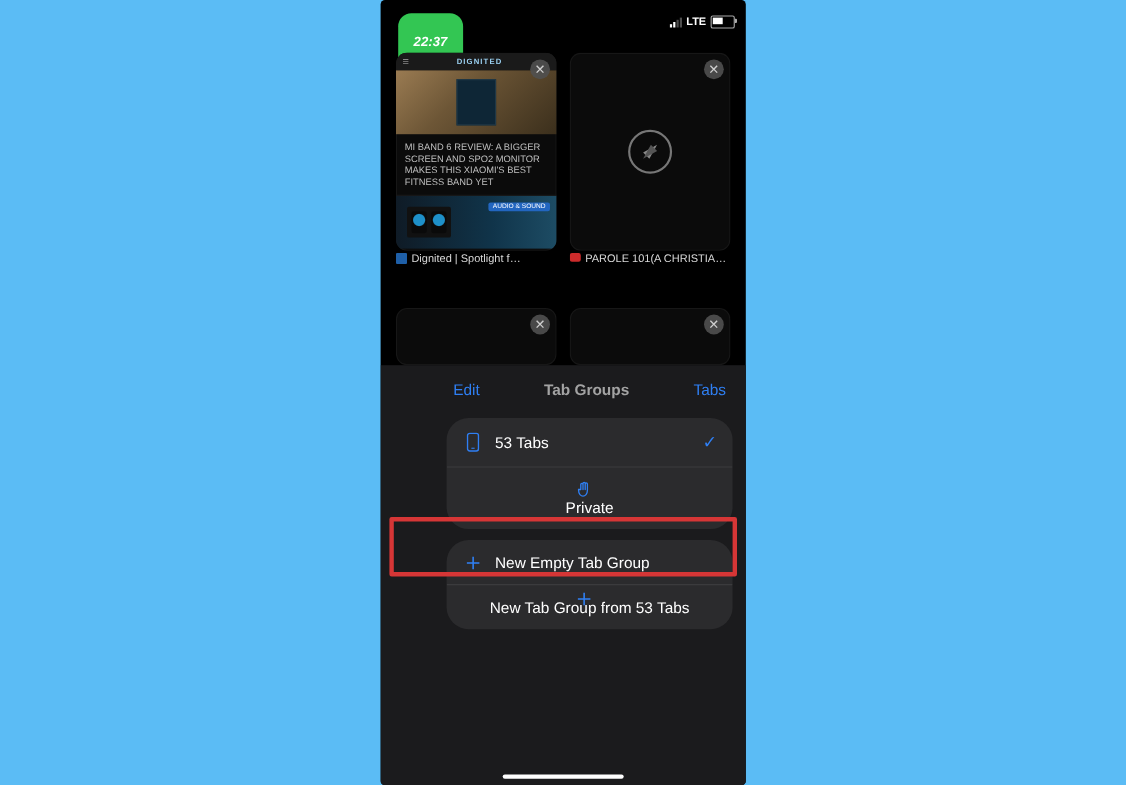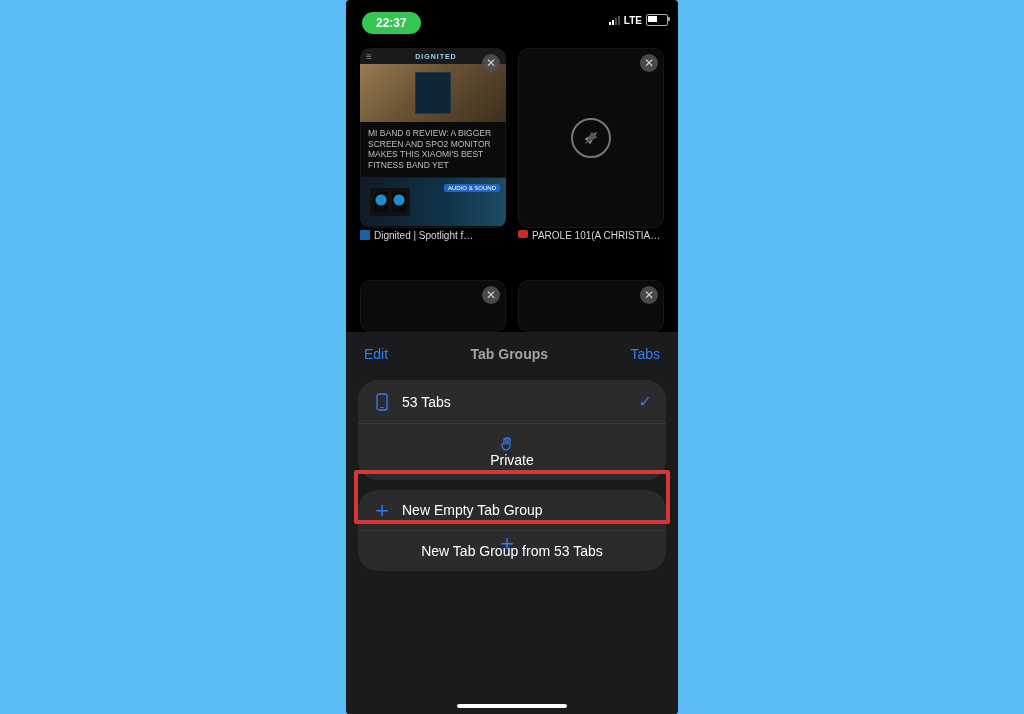--- a/index.html
+++ b/index.html
@@ -23,21 +23,22 @@
     height: 22px;
   }
   .clock-pill {
     position: absolute;
     left: 16px; top: 0;
     background: #33c653;
     color: #fff;
     font-size: 12px;
     font-weight: 600;
     border-radius: 12px;
-    padding: 4px 14px;
+    padding: 19px 14px;
+    font-style: italic;
   }
   .status-right {
     position: absolute;
     right: 10px; top: 2px;
     display: flex;
     align-items: center;
     gap: 4px;
     color: #fff;
     font-size: 10px;
     font-weight: 600;
@@ -192,20 +193,21 @@
   }
 
   .sheet {
     position:absolute;
     left:0; right:0;
     top:332px;
     bottom:0;
     background:#1b1b1d;
     border-top-left-radius:0px;
     border-top-right-radius:0px;
+    padding-left:48px;
   }
   .sheet-header {
     display:flex; align-items:center; justify-content:space-between;
     padding: 14px 18px 12px;
   }
   .sheet-header .link {
     color:#2f7ff3; font-size:14px;
   }
   .sheet-header .title {
     color:#a3a3a3; font-size:14px; font-weight:600;

